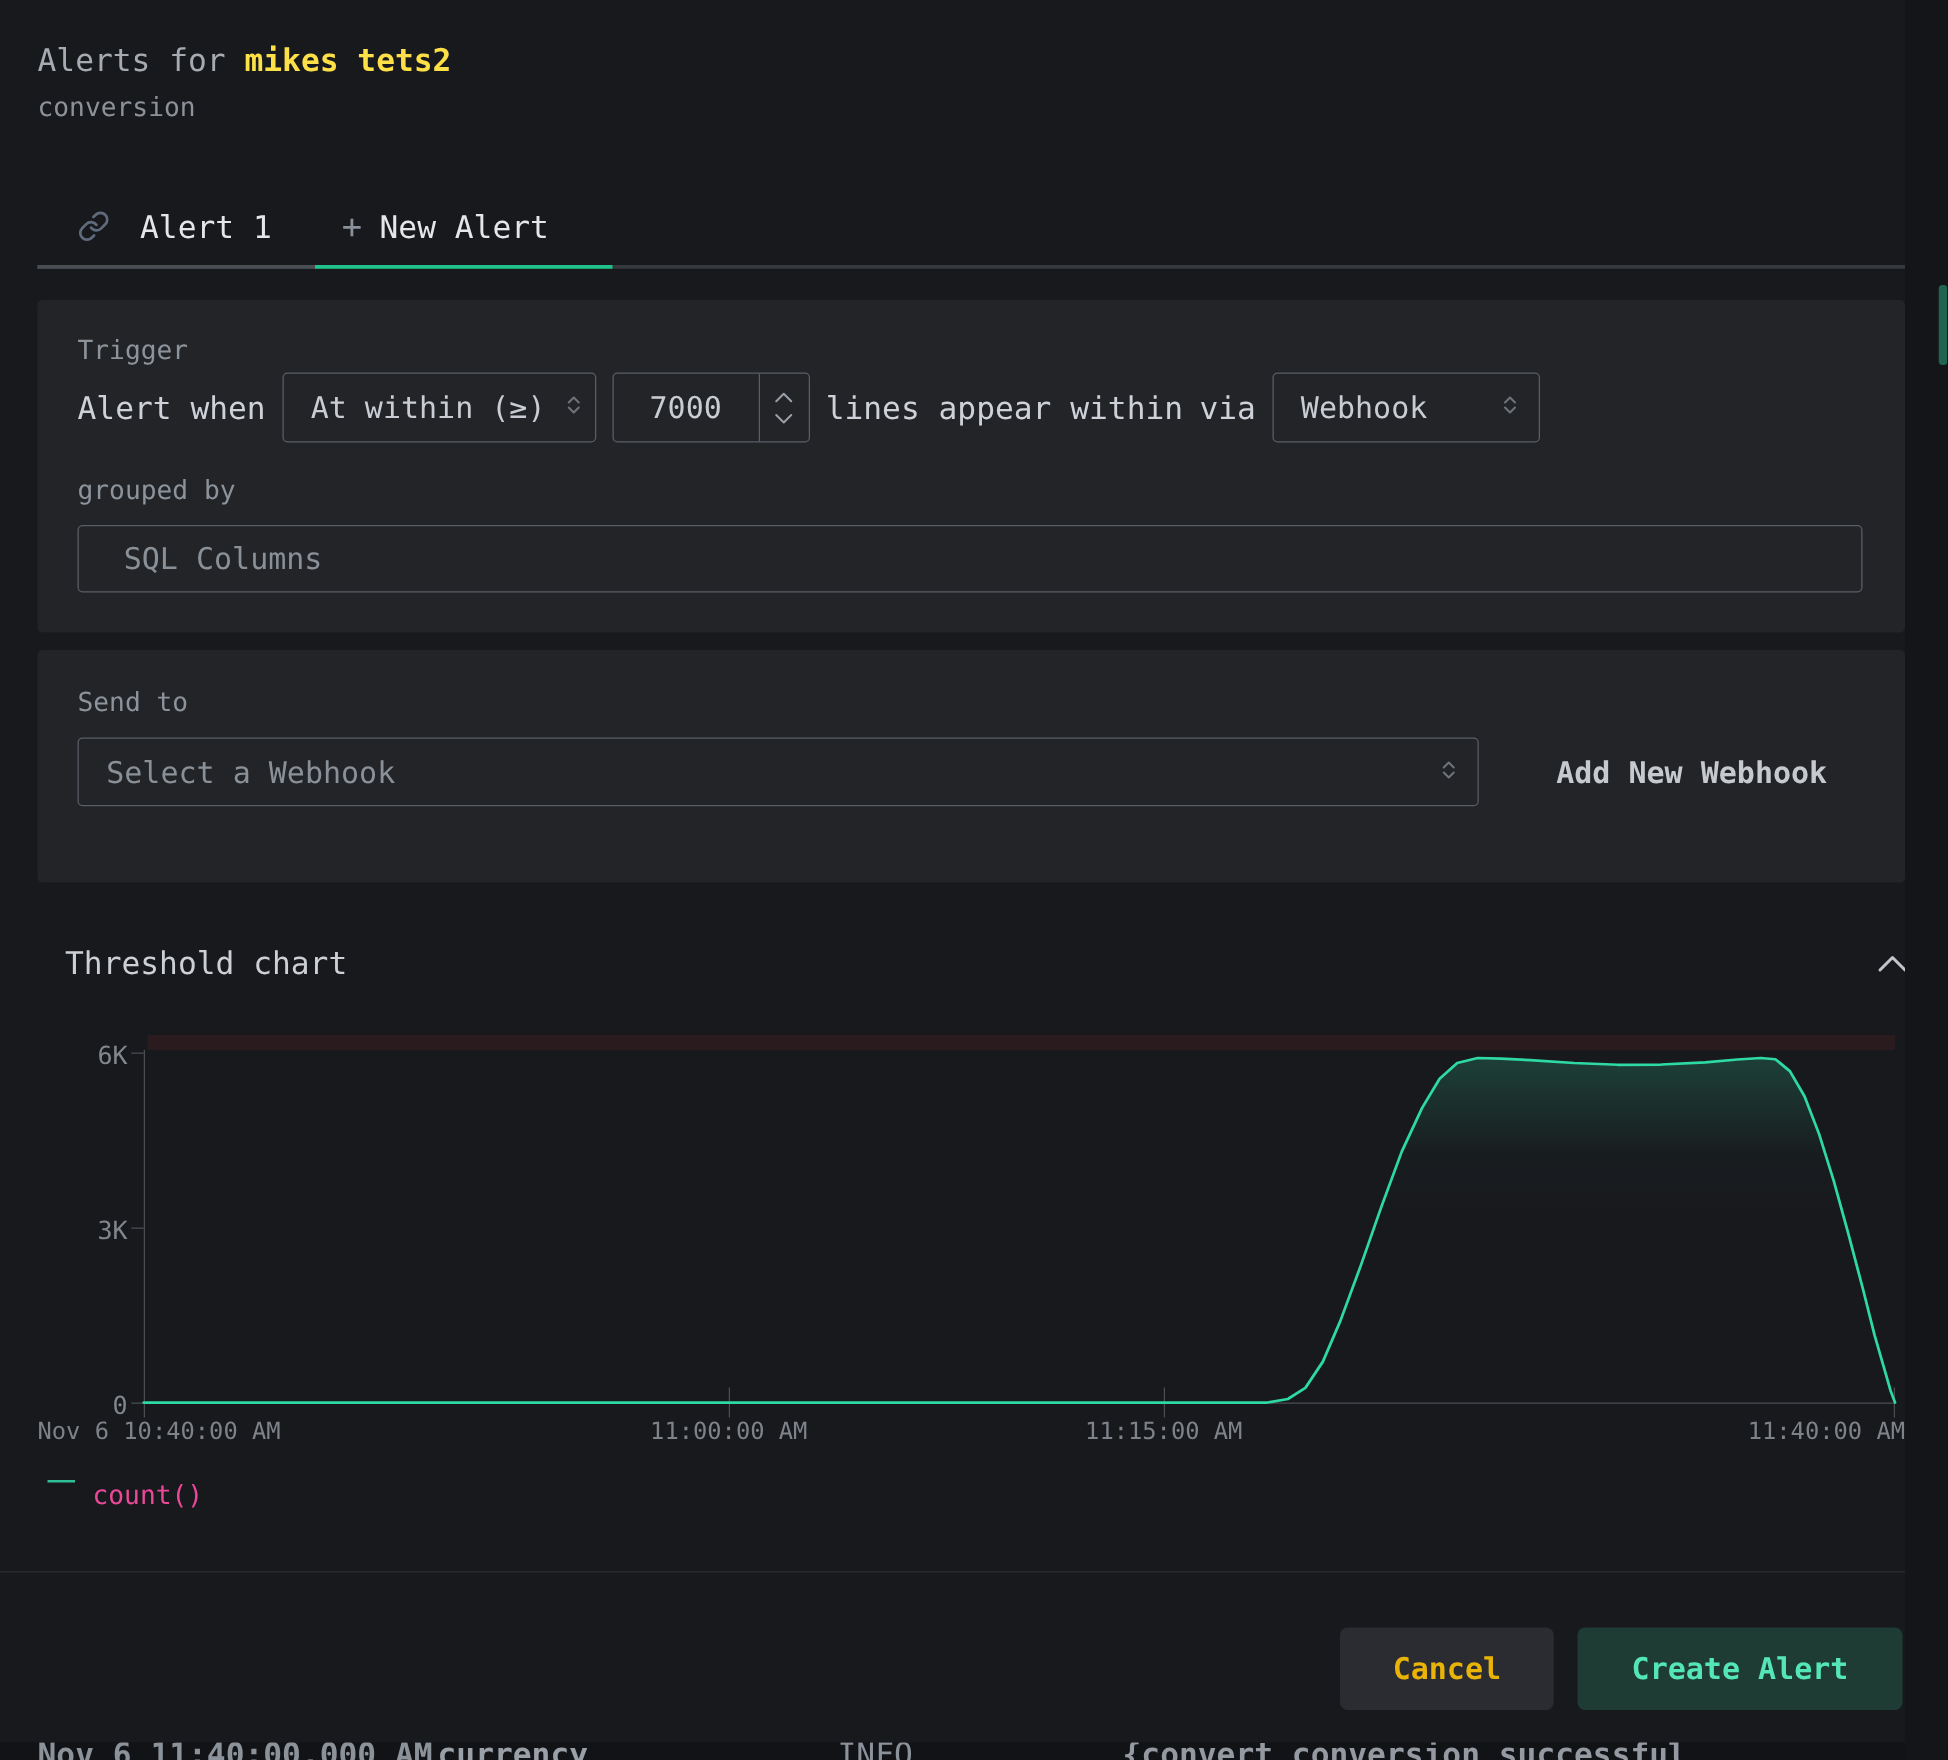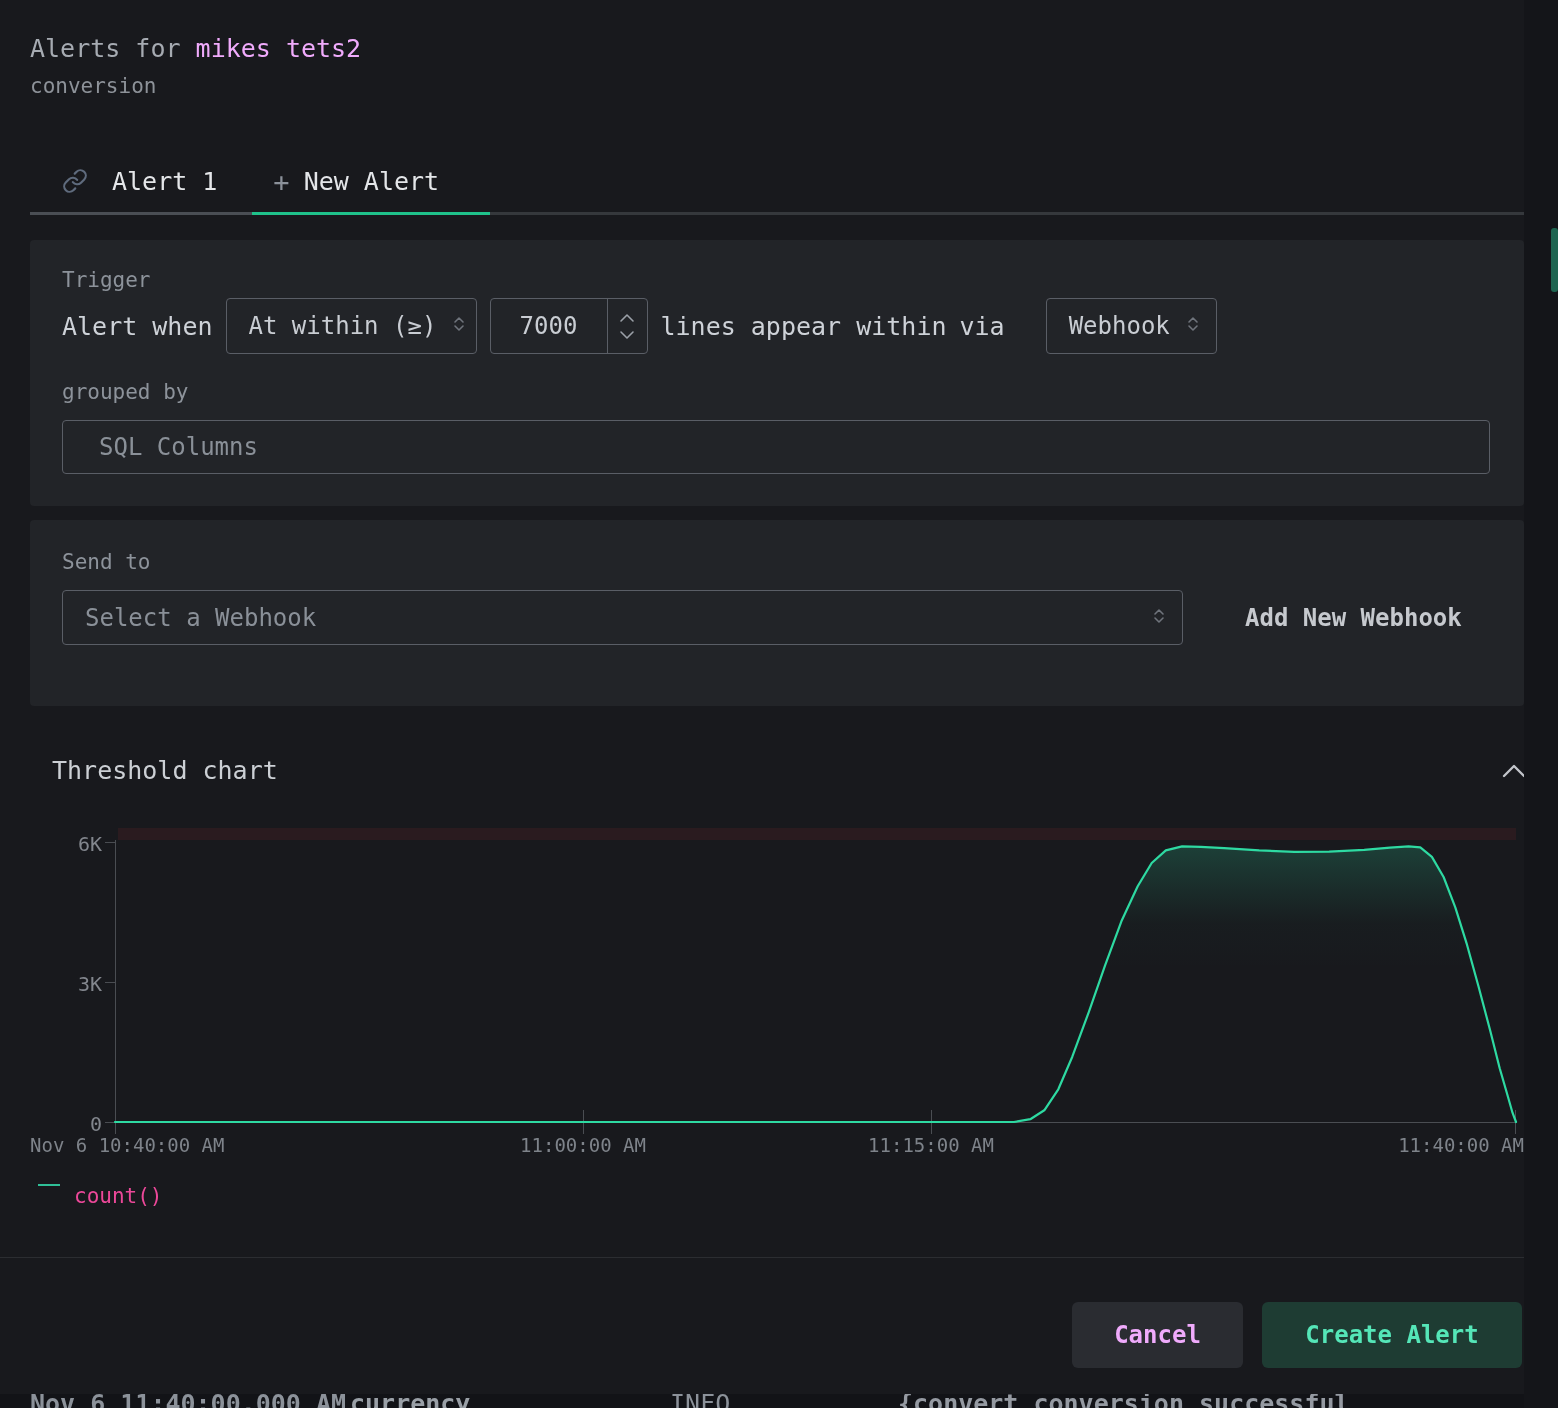--- a/index.html
+++ b/index.html
@@ -5,21 +5,21 @@
   * { box-sizing: border-box; margin: 0; padding: 0; }
   body { background: #0e0f12; font-family: "DejaVu Sans Mono", "Liberation Mono", monospace; }
   .screen { position: relative; width: 1558px; height: 1408px; background: #18191d; overflow: hidden; color: #c9cdd3; }
 
   
   .right-gutter { position: absolute; left: 1524px; top: 0; width: 34px; height: 1408px; background: #141519; }
   .scroll-thumb { position: absolute; left: 27px; top: 228px; width: 7px; height: 64px; background: #1e6450; border-radius: 3px; }
 
   
   .title { position: absolute; left: 30px; top: 34px; font-size: 25px; color: #a6abb2; white-space: nowrap; }
-  .title .strong { color: #f0abfc; font-weight: normal; }
+  .title .strong { color: #fde047; font-weight: bold; }
   .subtitle { position: absolute; left: 30px; top: 74px; font-size: 21px; color: #8d9299; }
 
   
   .tabs { position: absolute; left: 30px; top: 150px; height: 62px; display: flex; }
   .tab { display: flex; align-items: center; font-size: 25px; color: #e4e6e9; cursor: pointer; white-space: nowrap; }
   .tab-alert1 { padding: 0 30px 0 32px; gap: 24px; }
   .tab-new { padding: 0 32px 0 26px; gap: 14px; }
   .tab-new .plus { color: #8b919a; font-size: 27px; }
   .underline-base { position: absolute; left: 30px; top: 212px; width: 1494px; height: 3px; background: #35383c; }
   .underline-tab1 { position: absolute; left: 30px; top: 212px; width: 222px; height: 3px; background: #4a4e54; }
@@ -29,21 +29,21 @@
   .panel { position: absolute; left: 30px; width: 1494px; background: #222428; border-radius: 4px; }
   .panel-trigger { top: 240px; height: 266px; }
   .panel-sendto { top: 520px; height: 186px; }
   .section-label { position: absolute; font-size: 21px; color: #8d939b; white-space: nowrap; }
 
   .trigger-row { position: absolute; left: 32px; top: 58px; display: flex; align-items: center; gap: 13px; font-size: 25px; color: #ced2d8; white-space: nowrap; }
   .control { height: 56px; border: 1px solid #5a5e66; border-radius: 4px; background: #222428; display: flex; align-items: center; font-size: 24px; color: #c9cdd3; }
   .select { padding: 0 16px 0 22px; gap: 16px; cursor: pointer; justify-content: space-between; }
   .sel-operator { width: 251px; }
   .sel-window { width: 207px; }
-  .sel-channel { width: 171px; margin-left: 28px; }
+  .sel-channel { width: 214px; }
   .chev-updown { flex: 0 0 auto; }
 
   .num-input { width: 158px; padding: 0; }
   .num-val { flex: 1; text-align: center; }
   .spinner { width: 40px; height: 100%; border-left: 1px solid #5a5e66; display: flex; flex-direction: column; align-items: center; justify-content: center; gap: 7px; }
   .spin-btn { display: flex; cursor: pointer; }
 
   .groupby-label { left: 32px; top: 140px; }
   .groupby-input { position: absolute; left: 32px; top: 180px; width: 1428px; height: 54px; border: 1px solid #5a5e66; border-radius: 4px; display: flex; align-items: center; padding-left: 36px; font-size: 24px; cursor: text; }
   .placeholder { color: #8a9098; }
@@ -68,21 +68,21 @@
   .xlab-2 { left: 931px; transform: translateX(-50%); }
   .xlab-3 { right: 34px; }
   #chart-svg { position: absolute; left: 0; top: 0; pointer-events: none; }
 
   .legend { position: absolute; left: 38px; top: 1184px; display: flex; align-items: flex-start; gap: 14px; font-size: 21px; color: #ec4899; }
   .legend-dash { width: 22px; height: 2px; background: #2fbf97; }
 
   
   .footer-divider { position: absolute; left: 0; top: 1257px; width: 1558px; height: 1px; background: #2b2d31; }
   .btn { position: absolute; top: 1302px; height: 66px; border-radius: 6px; display: flex; align-items: center; justify-content: center; font-size: 24px; font-weight: bold; cursor: pointer; }
-  .btn-cancel { left: 1072px; width: 171px; background: #2a2c31; color: #f0abfc; text-align: center; }
+  .btn-cancel { left: 1072px; width: 171px; background: #2a2c31; color: #eab308; text-align: center; }
   .btn-create { left: 1262px; width: 260px; background: #1e3c33; color: #55e6b8; }
 
   
   .bottom-strip { position: absolute; left: 0; top: 1394px; width: 1558px; height: 14px; background: #121317; overflow: hidden; }
   .bottom-strip span { position: absolute; top: -3px; font-size: 25px; line-height: 25px; white-space: nowrap; }
   .br-ts { left: 30px; color: #8c929a; font-weight: bold; }
   .br-service { left: 350px; color: #9aa0a7; font-weight: bold; }
   .br-level { left: 670px; color: #8c929a; }
   .br-msg { left: 898px; color: #959aa2; font-weight: bold; }
 </style>

